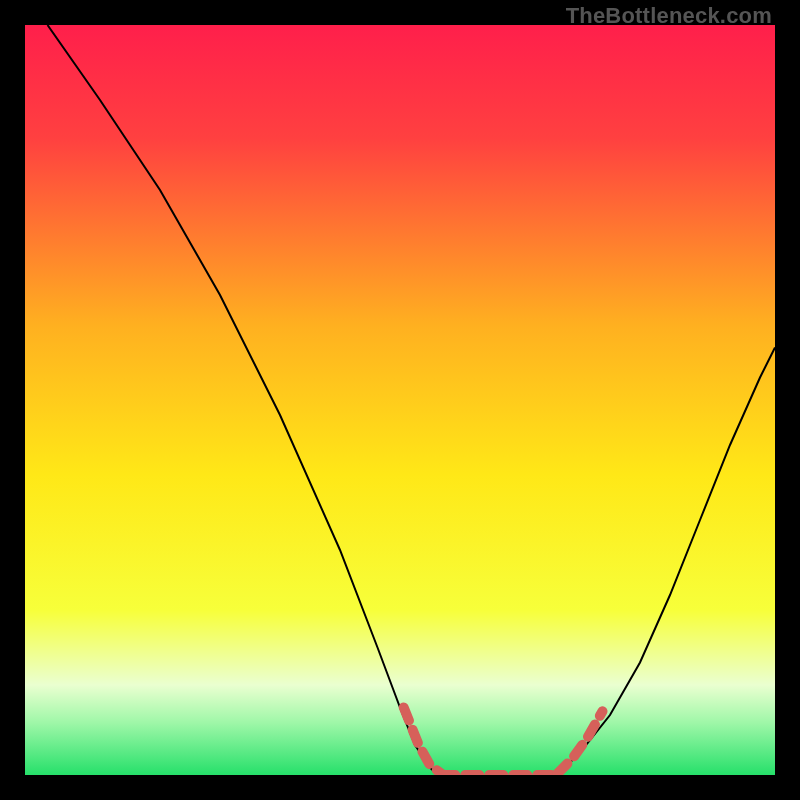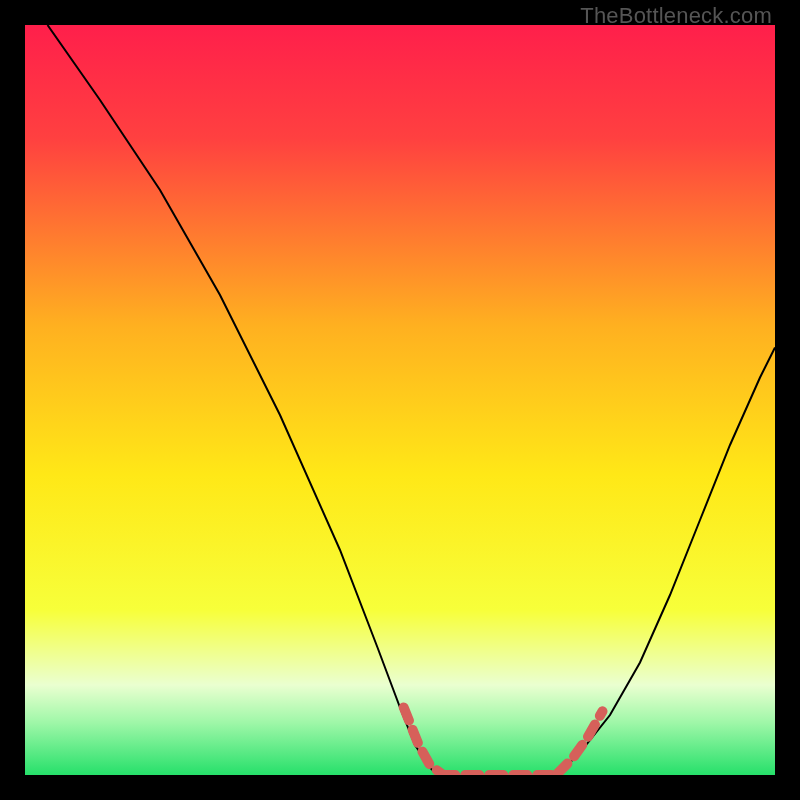--- a/index.html
+++ b/index.html
@@ -23,21 +23,21 @@
     width: 750px;
     height: 750px;
     overflow: hidden;
   }
   .watermark {
     position: absolute;
     top: 3px;
     right: 28px;
     color: #555;
     font-size: 22px;
-    font-weight: 400;
+    font-weight: 700;
     letter-spacing: 0.2px;
   }
   svg { display: block; }
 </style>
 </head>
 <body>
 
 <div class="frame">
   <div class="watermark">TheBottleneck.com</div>
   <div class="plot">

